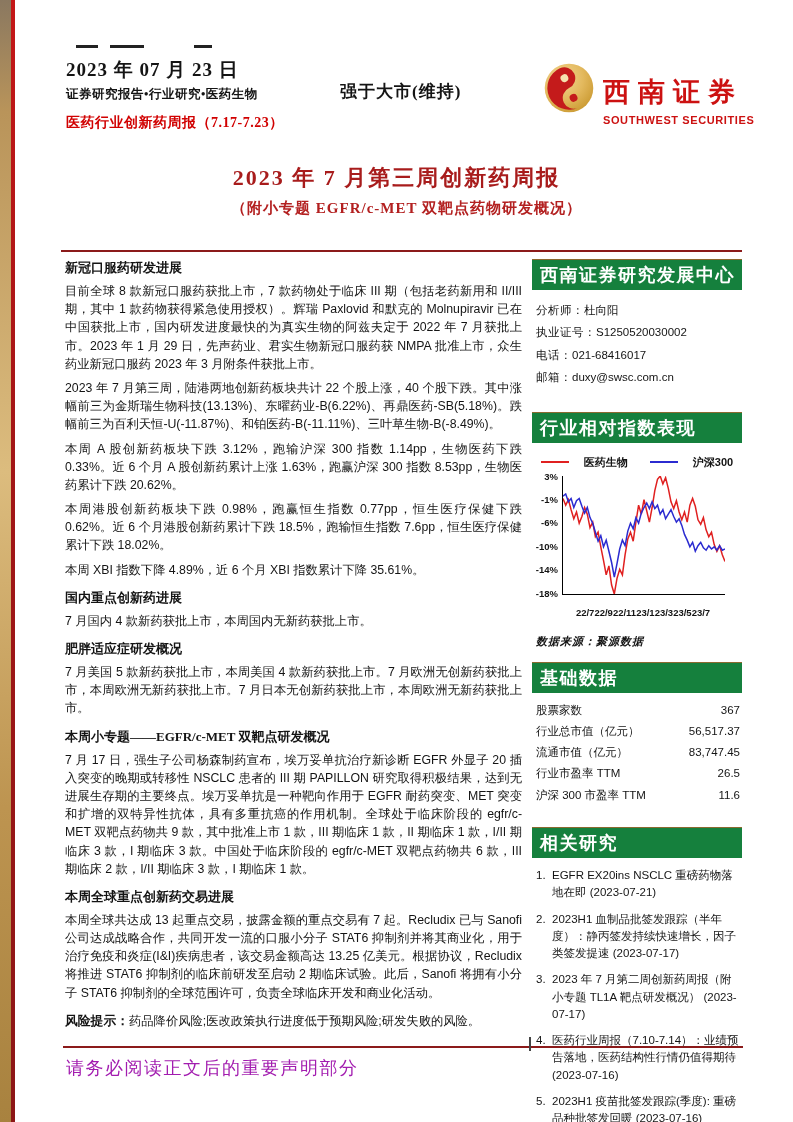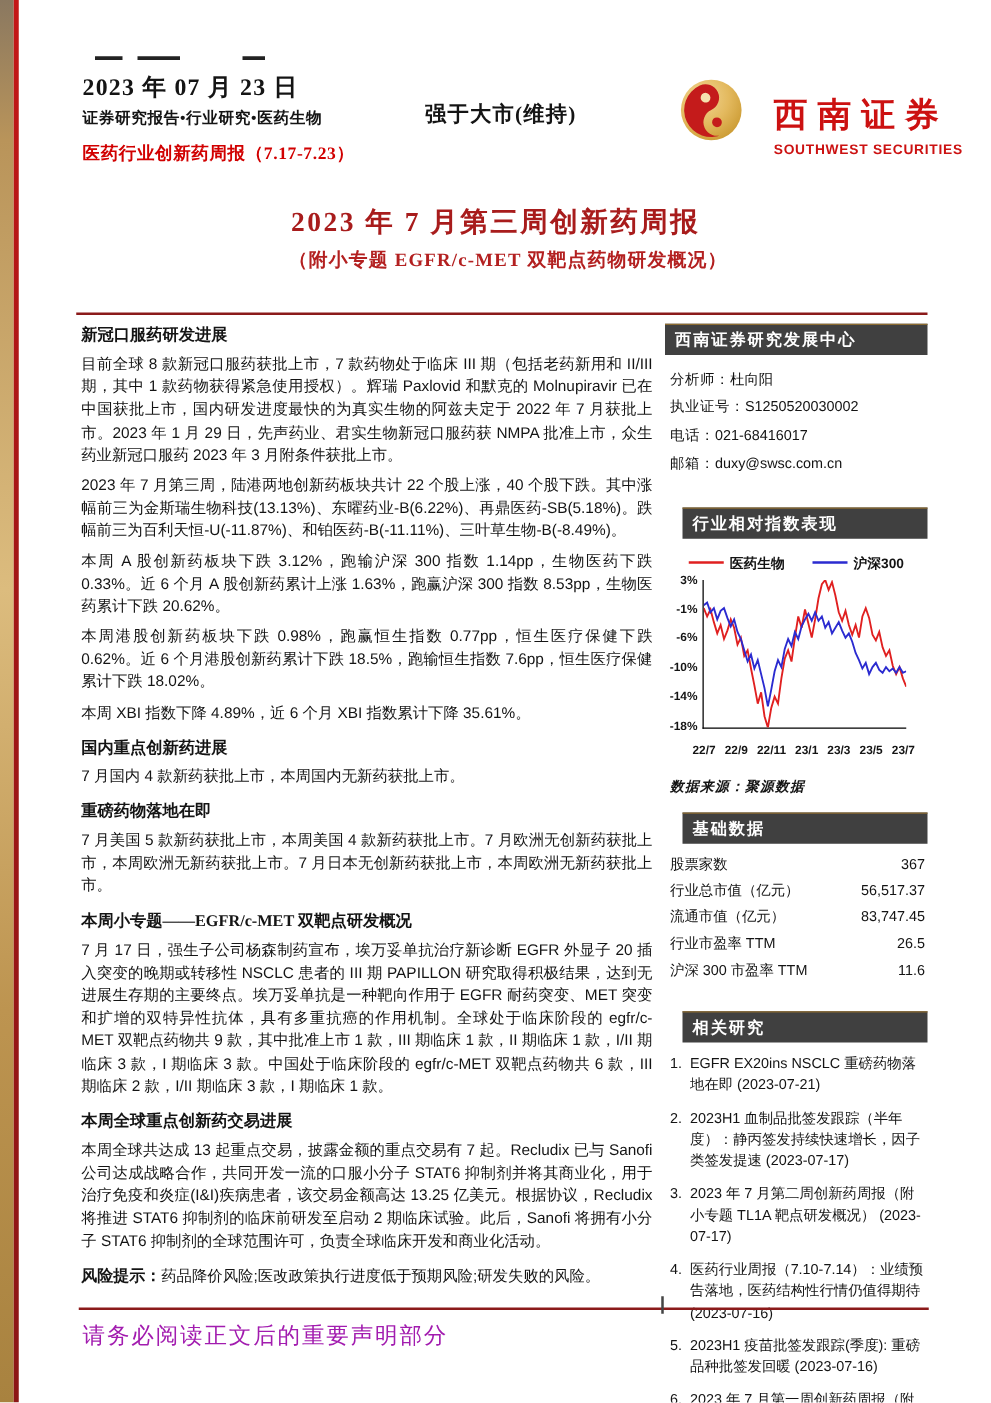--- a/index.html
+++ b/index.html
@@ -21,58 +21,58 @@
   .hdr-date{position:absolute;left:66px;top:57px;font-family:"Liberation Serif",serif;
     font-weight:bold;font-size:19px;letter-spacing:1px;}
   .hdr-type{position:absolute;left:66px;top:86px;font-family:"Liberation Serif",serif;
     font-weight:bold;font-size:12.5px;letter-spacing:0.5px;}
   .hdr-series{position:absolute;left:66px;top:114px;font-family:"Liberation Serif",serif;
     font-weight:bold;font-size:14px;color:#d10000;letter-spacing:0.5px;}
   .rating{position:absolute;left:340px;top:80px;font-family:"Liberation Serif",serif;
     font-weight:bold;font-size:17px;letter-spacing:1px;}
   .logo{position:absolute;left:543px;top:62px;display:flex;align-items:flex-start;}
   .logo svg{display:block;}
-  .logo-text{margin-left:24px;margin-top:12px;}
+  .logo-text{margin-left:8px;margin-top:12px;}
   .logo-cn{font-family:"Liberation Serif",serif;font-weight:bold;font-size:27px;
     color:#cc1111;letter-spacing:8px;white-space:nowrap;}
   .logo-en{font-size:11px;font-weight:bold;color:#cc1111;letter-spacing:0.6px;margin-top:4px;white-space:nowrap;}
   
   .title-main{position:absolute;left:0;top:163px;width:793px;text-align:center;
     font-family:"Liberation Serif",serif;font-weight:bold;font-size:22px;color:#a81c1c;letter-spacing:2px;}
   .title-sub{position:absolute;left:0;top:199px;width:793px;text-align:center;
     font-family:"Liberation Serif",serif;font-weight:bold;font-size:15px;color:#b32020;letter-spacing:1px;margin-left:10px;}
   .hr-main{position:absolute;left:61px;top:250px;width:681px;height:2px;background:#8b1a1a;}
   
   main{position:absolute;left:65px;top:259px;width:457px;}
   main h3{font-family:"Liberation Serif",serif;font-size:13px;font-weight:bold;margin:10px 0 5px;}
   main section:first-child h3{margin-top:0;}
   main p{font-size:12.3px;line-height:1.48;text-align:justify;margin:0 0 6px;}
   .risk{margin-top:10px;}
   .risk b{font-family:"Liberation Serif",serif;font-size:12.8px;}
   
   aside{position:absolute;left:532px;top:259px;width:210px;}
-  .band{background:#404040;color:#ffffff;font-family:"Liberation Serif",serif;font-weight:bold;
-    font-size:13px;letter-spacing:1.5px;padding:3px 0 3px 8px;border-top:1px solid #8a6a30;}
+  .band{background:#15803d;color:#ffffff;font-family:"Liberation Serif",serif;font-weight:bold;
+    font-size:18px;letter-spacing:1.5px;padding:3px 0 3px 8px;border-top:1px solid #8a6a30;}
   .fields{padding:9px 0 10px 4px;}
   .field{font-size:11.5px;line-height:1.95;}
   .field .fl{letter-spacing:0.5px;}
   .chart{margin-top:12px;}
   .legend{display:flex;justify-content:center;gap:22px;font-size:11px;font-weight:bold;margin:8px 0 6px;}
-  .lg-item{display:flex;align-items:center;gap:5px;}
+  .lg-item{display:flex;align-items:center;gap:15px;}
   .swatch{display:inline-block;width:28px;height:2px;}
   .plot-row{display:flex;align-items:stretch;}
   .yticks{width:30px;display:flex;flex-direction:column;justify-content:space-between;
     text-align:right;font-size:9.5px;font-weight:bold;padding-right:4px;box-sizing:border-box;
     transform:translateY(-5px);height:128px;}
   #chart-svg{width:162px;height:118px;border-left:1.2px solid #000;border-bottom:1.2px solid #000;}
-  .xticks{margin-left:22px;width:178px;display:flex;justify-content:space-between;
+  .xticks{margin-left:22px;width:178px;display:flex;justify-content:center;
     font-size:9.5px;font-weight:bold;margin-top:3px;}
   .source{font-family:"Liberation Serif",serif;font-style:italic;font-weight:bold;
     font-size:11px;margin:16px 0 0 4px;letter-spacing:1px;}
-  .band2{margin-top:13px;margin-left:14px;}
+  .band2{margin-top:13px;}
   .btable{padding:7px 2px 8px 4px;}
   .brow{display:flex;justify-content:space-between;font-size:11.5px;line-height:1.85;}
   .brow .bv{font-weight:normal;}
   .related-list{padding:9px 0 0 4px;}
   .ritem{display:flex;font-size:11.5px;line-height:1.5;margin-bottom:9px;}
   .ritem .num{width:16px;flex:none;}
   .ritem .txt{flex:1;}
   
   .footer-line{position:absolute;left:63px;top:1046px;width:680px;height:2px;background:#8b1a1a;}
   .footer-text{position:absolute;left:66px;top:1056px;font-family:Liberation Serif, serif;
@@ -131,21 +131,21 @@
     <p>2023 年 7 月第三周，陆港两地创新药板块共计 22 个股上涨，40 个股下跌。其中涨幅前三为金斯瑞生物科技(13.13%)、东曜药业-B(6.22%)、再鼎医药-SB(5.18%)。跌幅前三为百利天恒-U(-11.87%)、和铂医药-B(-11.11%)、三叶草生物-B(-8.49%)。</p>
     <p>本周 A 股创新药板块下跌 3.12%，跑输沪深 300 指数 1.14pp，生物医药下跌 0.33%。近 6 个月 A 股创新药累计上涨 1.63%，跑赢沪深 300 指数 8.53pp，生物医药累计下跌 20.62%。</p>
     <p>本周港股创新药板块下跌 0.98%，跑赢恒生指数 0.77pp，恒生医疗保健下跌 0.62%。近 6 个月港股创新药累计下跌 18.5%，跑输恒生指数 7.6pp，恒生医疗保健累计下跌 18.02%。</p>
     <p>本周 XBI 指数下降 4.89%，近 6 个月 XBI 指数累计下降 35.61%。</p>
   </section>
   <section>
     <h3>国内重点创新药进展</h3>
     <p>7 月国内 4 款新药获批上市，本周国内无新药获批上市。</p>
   </section>
   <section>
-    <h3>重磅药物落地在即</h3>
+    <h3>肥胖适应症研发概况</h3>
     <p>7 月美国 5 款新药获批上市，本周美国 4 款新药获批上市。7 月欧洲无创新药获批上市，本周欧洲无新药获批上市。7 月日本无创新药获批上市，本周欧洲无新药获批上市。</p>
   </section>
   <section>
     <h3>本周小专题——EGFR/c-MET 双靶点研发概况</h3>
     <p>7 月 17 日，强生子公司杨森制药宣布，埃万妥单抗治疗新诊断 EGFR 外显子 20 插入突变的晚期或转移性 NSCLC 患者的 III 期 PAPILLON 研究取得积极结果，达到无进展生存期的主要终点。埃万妥单抗是一种靶向作用于 EGFR 耐药突变、MET 突变和扩增的双特异性抗体，具有多重抗癌的作用机制。全球处于临床阶段的 egfr/c-MET 双靶点药物共 9 款，其中批准上市 1 款，III 期临床 1 款，II 期临床 1 款，I/II 期临床 3 款，I 期临床 3 款。中国处于临床阶段的 egfr/c-MET 双靶点药物共 6 款，III 期临床 2 款，I/II 期临床 3 款，I 期临床 1 款。</p>
   </section>
   <section>
     <h3>本周全球重点创新药交易进展</h3>
     <p>本周全球共达成 13 起重点交易，披露金额的重点交易有 7 起。Recludix 已与 Sanofi 公司达成战略合作，共同开发一流的口服小分子 STAT6 抑制剂并将其商业化，用于治疗免疫和炎症(I&amp;I)疾病患者，该交易金额高达 13.25 亿美元。根据协议，Recludix 将推进 STAT6 抑制剂的临床前研发至启动 2 期临床试验。此后，Sanofi 将拥有小分子 STAT6 抑制剂的全球范围许可，负责全球临床开发和商业化活动。</p>
   </section>

